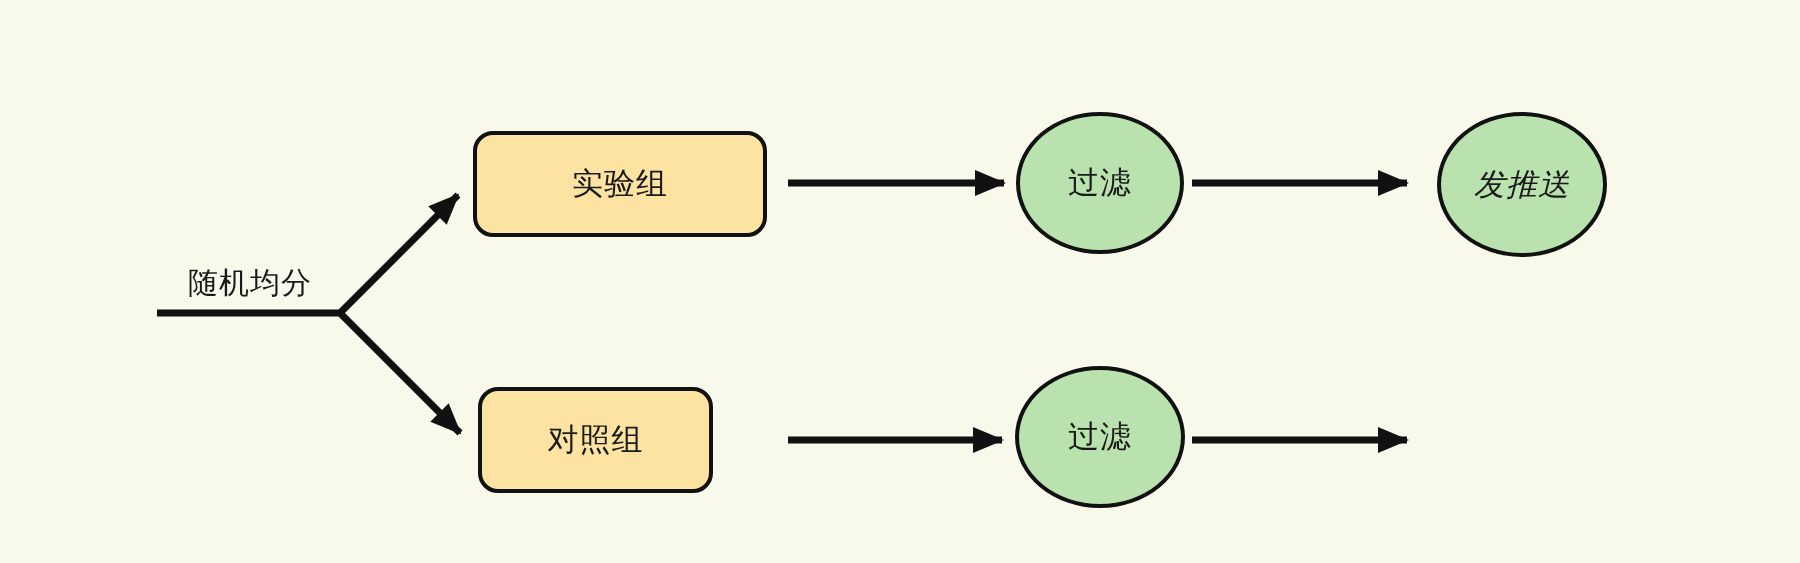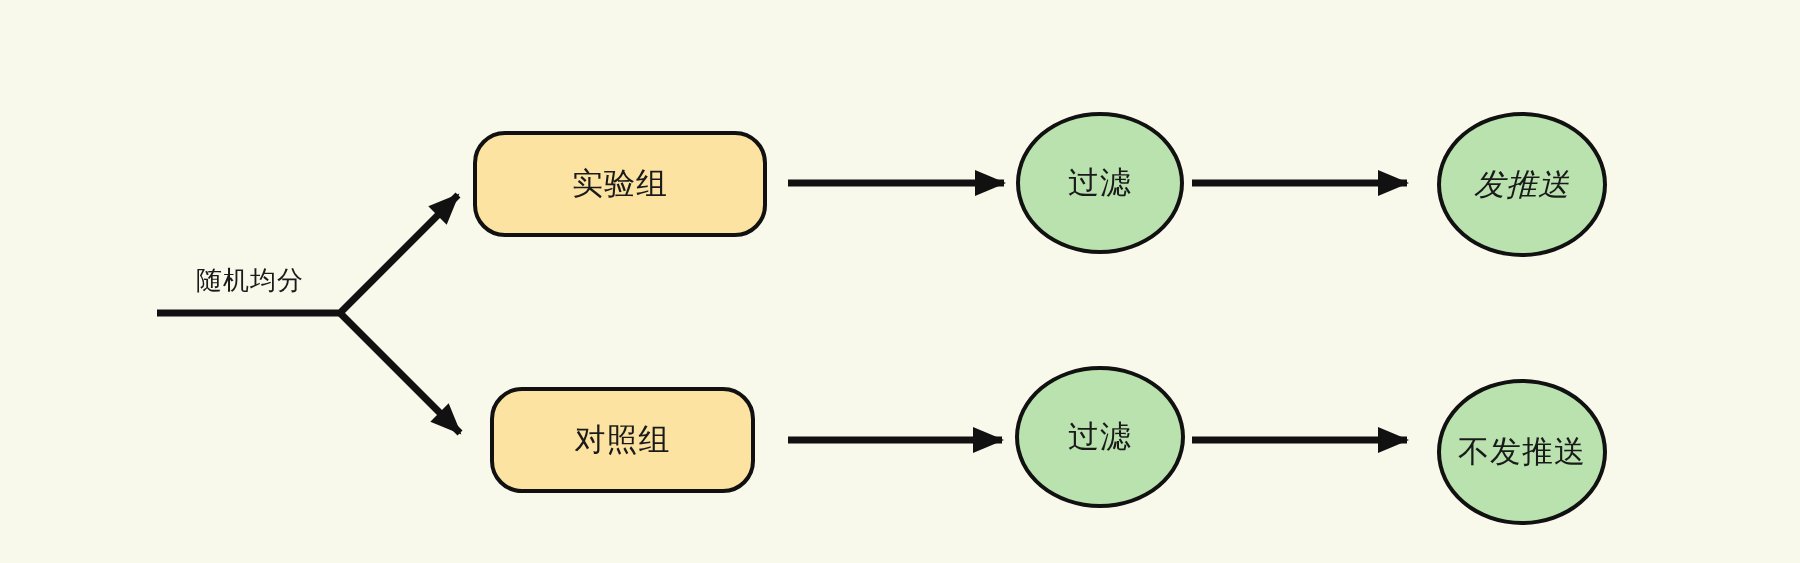--- a/index.html
+++ b/index.html
@@ -30,38 +30,38 @@
     display: flex;
     align-items: center;
     justify-content: center;
     color: var(--text);
     font-size: 31px;
     letter-spacing: 1px;
     border: 4px solid var(--stroke);
   }
   .node.box {
     background: var(--box-fill);
-    border-radius: 32px;
+    border-radius: 20px;
   }
   .node.circle {
     background: var(--circle-fill);
     border-radius: 50%;
   }
   .box-experiment { left: 473px; top: 131px; width: 294px; height: 106px; }
-  .box-control    { left: 478px; top: 387px; width: 265px; height: 106px; margin-left: 12px; }
+  .box-control    { left: 478px; top: 387px; width: 235px; height: 106px; }
   .circle-filter-top    { left: 1016px; top: 112px; width: 168px; height: 142px; }
   .circle-push          { left: 1437px; top: 112px; width: 170px; height: 145px; font-style: italic; }
   .circle-filter-bottom { left: 1015px; top: 366px; width: 170px; height: 142px; }
   .circle-no-push       { left: 1437px; top: 379px; width: 170px; height: 146px; }
   .branch-label {
     position: absolute;
     left: 157px; top: 263px;
     width: 186px;
     text-align: center;
-    font-size: 26px;
+    font-size: 30px;
     letter-spacing: 1px;
     color: var(--text);
   }
 </style>
 </head>
 <body>
 
 <div class="canvas">
 
   <svg class="edges-svg" viewBox="0 0 1800 563" xmlns="http://www.w3.org/2000/svg">
@@ -97,17 +97,14 @@
   </div>
 
   <div class="node box box-control">
     <span>对照组</span>
   </div>
 
   <div class="node circle circle-filter-bottom">
     <span>过滤</span>
   </div>
 
-  <div class="node circle circle-no-push">
-    <span>不发推送</span>
-  </div>
 
 </div>
 
 </body></html>

